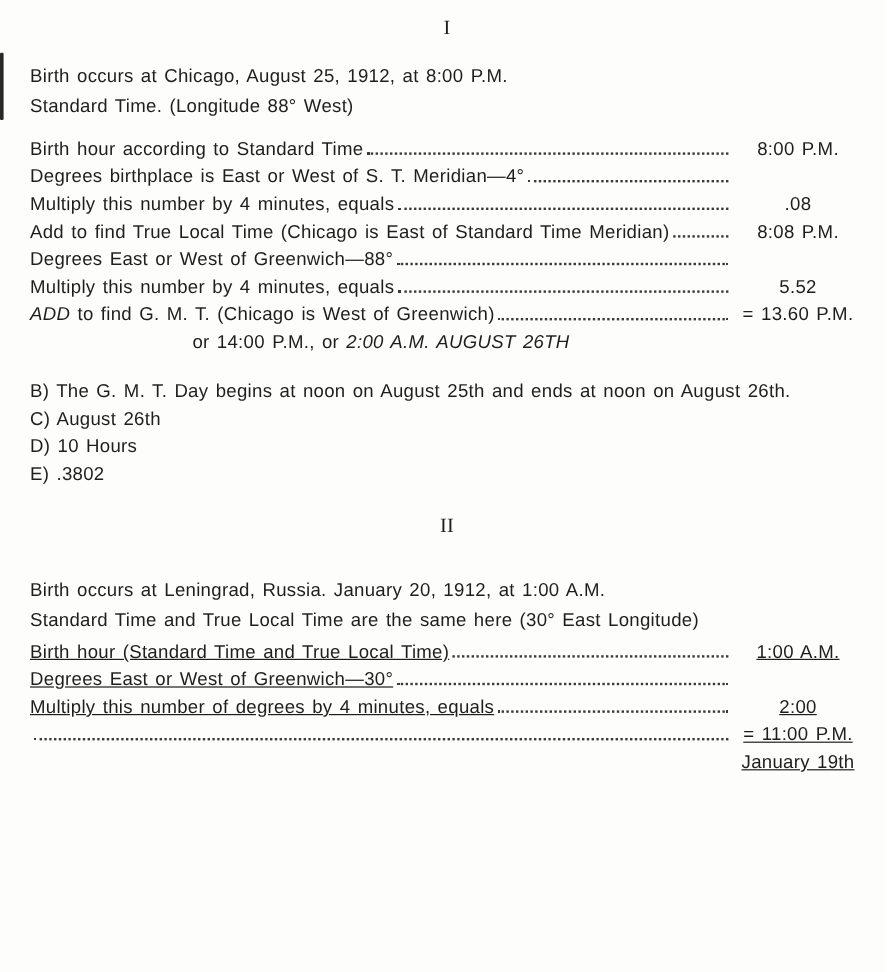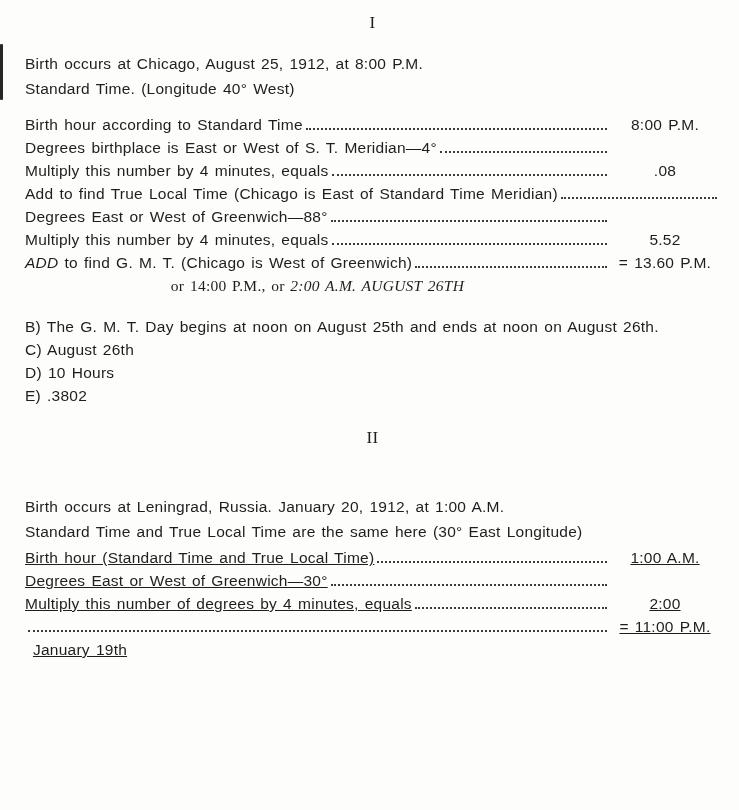--- a/index.html
+++ b/index.html
@@ -21,77 +21,77 @@
     background:#272727;border-radius:1px;
   }
   .numeral{
     font-family:"Liberation Serif", serif;
     font-size:17px;font-weight:400;
     text-align:center;
     margin:0;line-height:25px;
   }
   .sec1 .numeral{margin-bottom:16px;}
   .sec2{margin-top:18px;}
-  .sec2 .numeral{margin-bottom:44px;}
+  .sec2 .numeral{margin-bottom:30px;}
   .intro{margin:0;line-height:25px;white-space:nowrap;}
   .rows{margin-top:12px;}
   .sec2 .rows{margin-top:2px;text-decoration:underline;}
   .row{
     display:flex;align-items:baseline;
     line-height:23px;height:23px;white-space:nowrap;
   }
   .row .label{flex:0 0 auto;}
   .row .leader{
     flex:1 1 auto;
     height:13px;
     border-bottom:2px dotted #3a3a3a;
     margin:0 3px;
     min-width:8px;
   }
   .row .value{flex:0 0 110px;text-align:center;}
-  .row.no-leader{}
+  .row.no-leader{justify-content:flex-end;}
   .note{
     margin:0 110px 0 0;
     text-align:center;
     line-height:23px;
-    font-family:Liberation Serif, serif;
   }
   .answers{margin-top:18px;}
   .answers p{margin:0;line-height:23px;white-space:nowrap;}
   .it{font-style:italic;}
 </style>
 </head>
 <body>
 
 <div class="page">
   <div class="scan-mark"></div>
 
   <section class="sec1">
     <h2 class="numeral">I</h2>
     <p class="intro">Birth occurs at Chicago, August 25, 1912, at 8:00 P.M.</p>
-    <p class="intro">Standard Time. (Longitude 40° West)</p>
+    <p class="intro">Standard Time. (Longitude 88° West)</p>
     <div class="rows">
         <div class="row">
           <span class="label"><span>Birth hour according to Standard Time</span></span>
           <span class="leader"></span>
           <span class="value">8:00 P.M.</span>
         </div>
         <div class="row">
           <span class="label"><span>Degrees birthplace is East or West of S. T. Meridian—4°</span></span>
           <span class="leader"></span>
           <span class="value"></span>
         </div>
         <div class="row">
           <span class="label"><span>Multiply this number by 4 minutes, equals</span></span>
           <span class="leader"></span>
           <span class="value">.08</span>
         </div>
         <div class="row">
           <span class="label"><span>Add to find True Local Time (Chicago is East of Standard Time Meridian)</span></span>
           <span class="leader"></span>
+          <span class="value">8:08 P.M.</span>
         </div>
         <div class="row">
           <span class="label"><span>Degrees East or West of Greenwich—88°</span></span>
           <span class="leader"></span>
           <span class="value"></span>
         </div>
         <div class="row">
           <span class="label"><span>Multiply this number by 4 minutes, equals</span></span>
           <span class="leader"></span>
           <span class="value">5.52</span>

